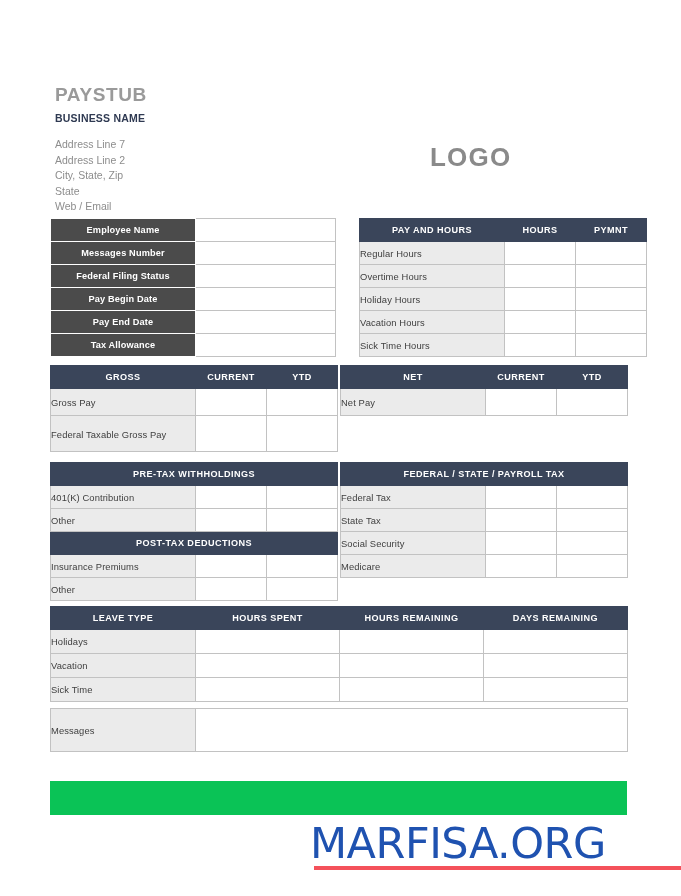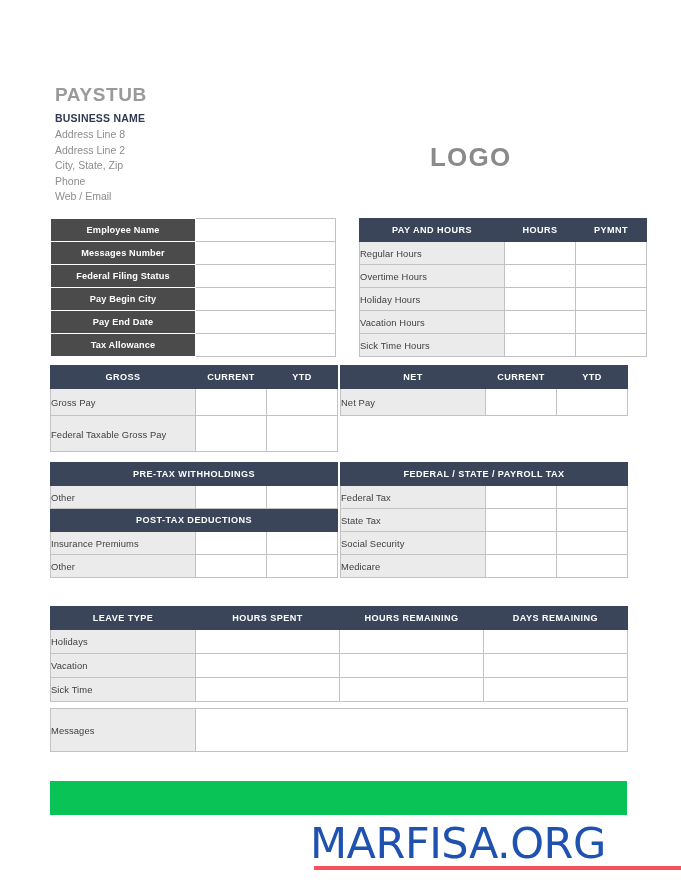--- a/index.html
+++ b/index.html
@@ -44,21 +44,21 @@
   .biz-block {
     position: absolute;
     left: 55px; top: 111px;
     line-height: 15.4px;
   }
   .biz-name {
     font-size: 10.5px;
     font-weight: bold;
     color: #2f3a52;
     letter-spacing: 0.2px;
-    margin-bottom: 1px;
+    margin-bottom: 11px;
   }
   .biz-line {
     font-size: 10.5px;
     color: #8d8d8d;
   }
   .logo-word {
     position: absolute;
     left: 430px; top: 142px;
     font-size: 26px;
     font-weight: bold;
@@ -133,24 +133,24 @@
 </style>
 </head>
 <body>
 
 <div class="page">
 
   <div class="paystub-word">PAYSTUB</div>
 
   <div class="biz-block">
     <div class="biz-name">BUSINESS NAME</div>
-    <div class="biz-line">Address Line 8</div>
+    <div class="biz-line">Address Line 7</div>
     <div class="biz-line">Address Line 2</div>
     <div class="biz-line">City, State, Zip</div>
-    <div class="biz-line">Phone</div>
+    <div class="biz-line">State</div>
     <div class="biz-line">Web / Email</div>
   </div>
 
   <div class="logo-word">LOGO</div>
 
   <table class="tbl" style="left:50px; top:218px; width:285px;text-align:center;">
     <colgroup>
         <col style="width:145px">
         <col style="width:140px">
       </colgroup>
@@ -161,21 +161,21 @@
       </tr>
       <tr>
         <td class="lbl-dark">Messages Number</td>
         <td class="fill"></td>
       </tr>
       <tr>
         <td class="lbl-dark">Federal Filing Status</td>
         <td class="fill"></td>
       </tr>
       <tr>
-        <td class="lbl-dark">Pay Begin City</td>
+        <td class="lbl-dark">Pay Begin Date</td>
         <td class="fill"></td>
       </tr>
       <tr>
         <td class="lbl-dark">Pay End Date</td>
         <td class="fill"></td>
       </tr>
       <tr>
         <td class="lbl-dark">Tax Allowance</td>
         <td class="fill"></td>
       </tr>
@@ -275,20 +275,25 @@
 
   <table class="tbl" style="left:50px; top:462px; width:285px;">
     <colgroup>
         <col style="width:145px">
         <col style="width:71px">
         <col style="width:71px">
       </colgroup>
     <tbody>
       <tr>
         <td class="hdr ctr" colspan="3">PRE-TAX WITHHOLDINGS</td>
+      </tr>
+      <tr>
+        <td class="lbl-grey">401(K) Contribution</td>
+        <td class="fill"></td>
+        <td class="fill"></td>
       </tr>
       <tr>
         <td class="lbl-grey">Other</td>
         <td class="fill"></td>
         <td class="fill"></td>
       </tr>
       <tr>
         <td class="hdr ctr" colspan="3">POST-TAX DEDUCTIONS</td>
       </tr>
       <tr>

